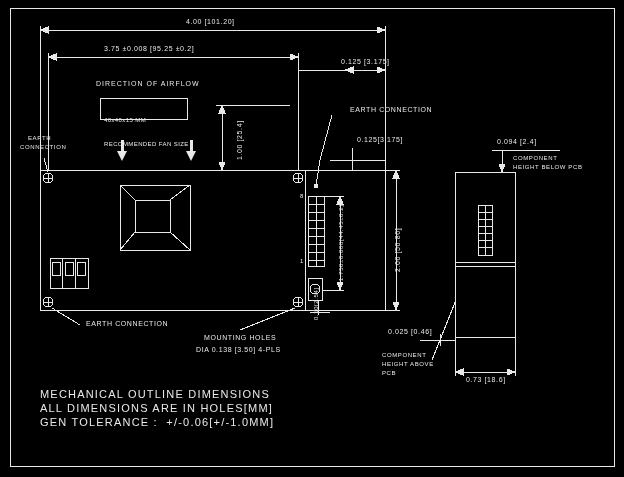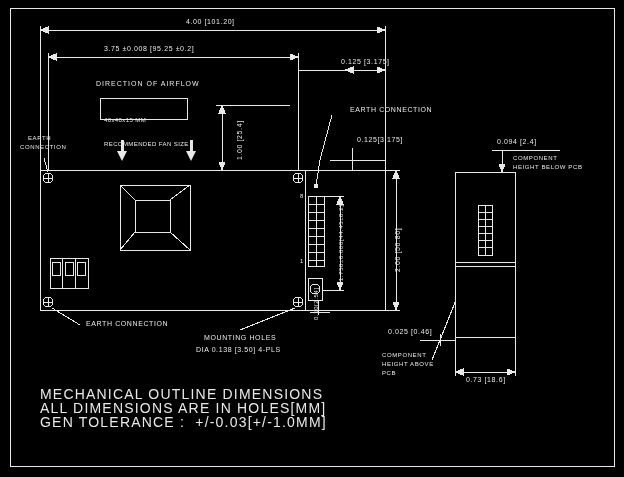--- a/index.html
+++ b/index.html
@@ -24,21 +24,21 @@
     color: #e8e8e8;
     font-family: "Liberation Sans", sans-serif;
   }
   .dim.small { font-size: 6px; }
   .dim.rot90 {
     transform: rotate(-90deg);
     transform-origin: left top;
   }
   .notes {
     position: absolute;
-    font-size: 14px;
+    font-size: 11px;
     line-height: 13px;
     letter-spacing: 1.2px;
     white-space: pre;
     color: #e8e8e8;
     text-align: right;
   }
   .fanbox {
     position: absolute;
     border: 1px solid #e8e8e8;
     box-sizing: border-box;
@@ -243,15 +243,15 @@
 
   <div class="dim" style="left:388px; top:328px;">0.025 [0.46]</div>
   <div class="dim small" style="left:382px; top:352px;">COMPONENT</div>
   <div class="dim small" style="left:382px; top:361px;">HEIGHT ABOVE</div>
   <div class="dim small" style="left:382px; top:370px;">PCB</div>
 
   <div class="dim" style="left:466px; top:376px;">0.73 [18.6]</div>
 
   <div class="notes" style="left:40px; top:388px;">MECHANICAL OUTLINE DIMENSIONS</div>
   <div class="notes" style="left:40px; top:402px;">ALL DIMENSIONS ARE IN HOLES[MM]</div>
-  <div class="notes" style="left:40px; top:416px;">GEN TOLERANCE :  +/-0.03[+/-1.0MM]</div>
+  <div class="notes" style="left:40px; top:416px;">GEN TOLERANCE :  +/-0.06[+/-1.0MM]</div>
 
 </div>
 
 </body></html>

